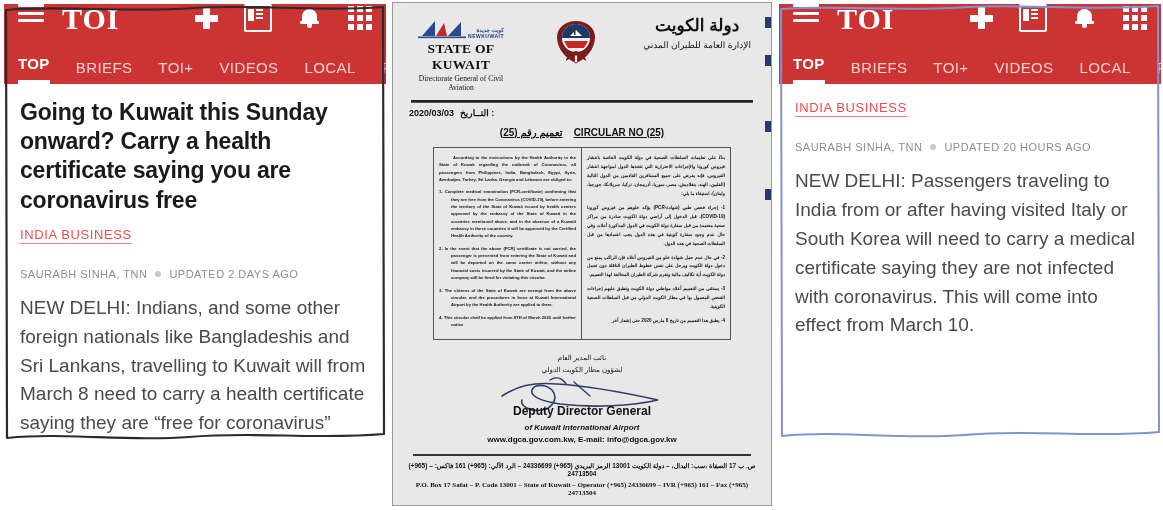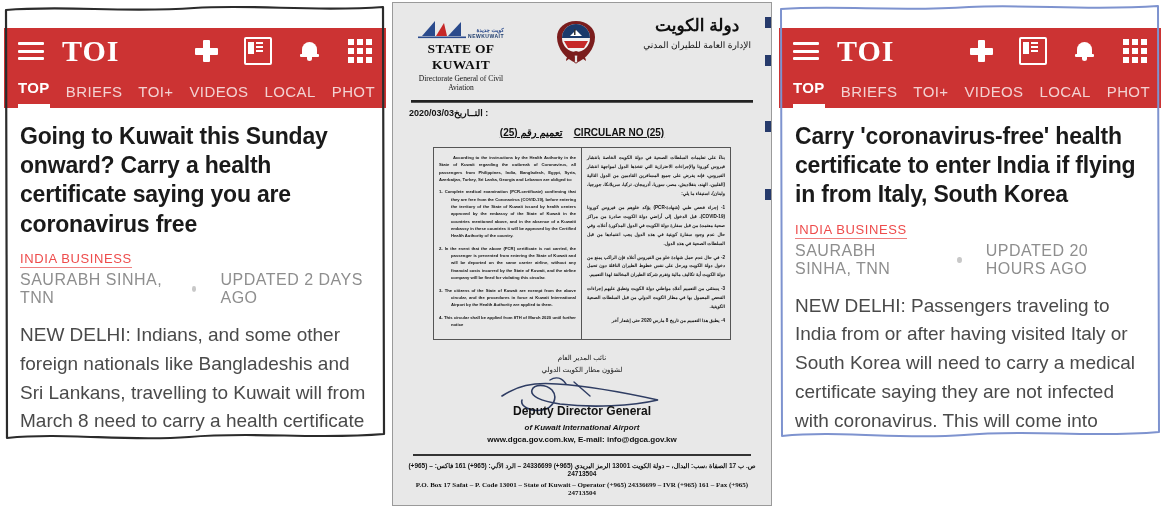--- a/index.html
+++ b/index.html
@@ -8,21 +8,21 @@
     font-family:"Liberation Sans", sans-serif;
     position:relative;
   }
   .stage{position:absolute;left:0;top:0;width:1163px;height:510px;}
 
   
   .panel{position:absolute;background:#fff;box-sizing:border-box;overflow:hidden;}
 
   
   .toi-header{background:#cc3333;width:100%;box-sizing:border-box;}
-  .toi-top{display:flex;align-items:center;height:46px;padding:0 14px;margin-top:24px;}
+  .toi-top{display:flex;align-items:flex-start;height:46px;padding:0 14px;}
   .hamburger{width:26px;height:18px;display:flex;flex-direction:column;justify-content:space-between;flex:none;}
   .hamburger i{display:block;height:3px;background:#fff;border-radius:1px;}
   .toi-logo{color:#fff;font-family:"Liberation Serif", serif;font-size:30px;font-weight:700;letter-spacing:1px;margin-left:18px;line-height:1;}
   .toi-icons{margin-left:auto;display:flex;align-items:center;gap:26px;}
   .ic{width:24px;height:24px;position:relative;flex:none;}
   
   .ic-plus:before,.ic-plus:after{content:"";position:absolute;background:#fff;border-radius:1px;}
   .ic-plus:before{left:9px;top:1px;width:7px;height:22px;}
   .ic-plus:after{left:1px;top:9px;width:23px;height:7px;}
   
@@ -31,48 +31,48 @@
   .ic-news:after{content:"";position:absolute;left:10px;top:3px;width:7px;height:2px;background:#fff;
     box-shadow:0 4px 0 0 #fff,0 8px 0 0 #fff;}
   
   .ic-bell span{position:absolute;left:4px;top:3px;width:15px;height:14px;background:#fff;border-radius:8px 8px 2px 2px;}
   .ic-bell:before{content:"";position:absolute;left:2px;top:15px;width:19px;height:3px;background:#fff;border-radius:1px;}
   .ic-bell:after{content:"";position:absolute;left:9px;top:18px;width:5px;height:4px;background:#fff;border-radius:0 0 3px 3px;}
   
   .ic-grid{display:grid;grid-template-columns:repeat(3,1fr);grid-template-rows:repeat(3,1fr);gap:3px;}
   .ic-grid i{background:#fff;display:block;}
 
-  .toi-nav{display:flex;align-items:flex-end;height:34px;padding:0 14px;gap:16px;}
+  .toi-nav{display:flex;align-items:flex-end;height:34px;padding:0 14px;gap:26px;}
   .toi-nav .navitem{color:#f3d2d2;font-size:15px;letter-spacing:.4px;padding-bottom:8px;white-space:nowrap;}
   .toi-nav .navitem.active{color:#fff;font-weight:700;border-bottom:4px solid #fff;}
 
   .article{padding:14px 16px 0 16px;}
   .headline{font-size:23px;line-height:1.27;font-weight:700;color:#1a1a1a;letter-spacing:-.2px;margin:0 0 10px 0;}
   .cat{display:inline-block;font-size:13px;color:#ee4b4b;letter-spacing:.6px;border-bottom:1px solid #ee8080;padding-bottom:1px;}
-  .byline{font-size:16px;color:#8e8e8e;letter-spacing:.5px;margin-top:3px;display:flex;align-items:center;gap:24px;}
+  .byline{font-size:11px;color:#8e8e8e;letter-spacing:.5px;margin-top:24px;display:flex;align-items:center;gap:8px;}
   .byline .dot{width:6px;height:6px;border-radius:50%;background:#c8c8c8;display:inline-block;}
   .body-text{font-size:19px;line-height:1.52;color:#4a4a4a;margin-top:14px;}
 
   
   .edge{position:absolute;left:0;top:0;width:100%;height:100%;pointer-events:none;}
 
   
   .doc{background:#e8e8e8;}
   .doc-inner{position:absolute;left:0;top:0;right:0;bottom:0;padding:10px 14px;box-sizing:border-box;}
   .doc-head{display:flex;align-items:flex-start;justify-content:space-between;padding:4px 6px 0 6px;}
   .nk-logo{width:96px;}
   .nk-word{font-size:5px;color:#1b3a6b;font-weight:700;letter-spacing:.5px;text-align:right;margin-right:2px;}
   .st-kuwait{font-family:"Liberation Serif", serif;font-size:13.5px;font-weight:700;color:#0d0d0d;letter-spacing:.3px;text-align:center;margin-top:2px;}
   .st-sub{font-family:"Liberation Serif", serif;font-size:7.5px;color:#111;text-align:center;margin-top:1px;}
   .emblem{width:44px;height:46px;position:relative;margin-top:2px;}
   .ar-head{text-align:right;}
   .ar-title{font-size:17px;color:#111;font-weight:700;direction:rtl;line-height:1.1;text-align:center;}
   .ar-sub{font-size:9px;color:#111;direction:rtl;margin-top:4px;}
   .rule{height:0;border-top:2px solid #222;border-bottom:1px solid #555;margin:8px 4px 0 4px;}
-  .date-row{display:flex;align-items:center;gap:0;margin:5px 2px 0 2px;font-size:9px;font-weight:700;color:#111;}
+  .date-row{display:flex;align-items:center;gap:6px;margin:5px 2px 0 2px;font-size:9px;font-weight:700;color:#111;}
   .circ{text-align:center;margin-top:9px;font-size:10px;font-weight:700;color:#111;}
   .circ u{text-decoration:underline;}
   .two-col{display:flex;margin:9px 26px 0 26px;border:1px solid #555;}
   .col{padding:6px 5px;box-sizing:border-box;}
   .col-en{width:50%;border-right:1px solid #555;font-size:4.2px;line-height:1.75;color:#111;text-align:justify;font-weight:700;}
   .col-ar{width:50%;font-size:4.6px;line-height:1.95;color:#111;direction:rtl;text-align:justify;font-weight:700;}
   .col p{margin:0 0 5px 0;}
   .col .ind{padding-left:12px;text-indent:-12px;}
   .sign{text-align:center;margin-top:14px;}
   .sign .ar1{font-size:7px;color:#111;direction:rtl;}
@@ -272,21 +272,20 @@
       <div class="toi-nav">
         <div class="navitem active">TOP</div>
         <div class="navitem">BRIEFS</div>
         <div class="navitem">TOI+</div>
         <div class="navitem">VIDEOS</div>
         <div class="navitem">LOCAL</div>
         <div class="navitem">PHOT</div>
       </div>
     </div>
     <div class="article">
-      <h1 class="headline">Carry 'coronavirus-free' health certificate to enter India if flying in from Italy, South Korea</h1>
       <div><span class="cat">INDIA BUSINESS</span></div>
       <div class="byline">
         <span>SAURABH SINHA, TNN</span>
         <span class="dot"></span>
         <span>UPDATED 20 HOURS AGO</span>
       </div>
       <div class="body-text">NEW DELHI: Passengers traveling to India from or after having visited Italy or South Korea will need to carry a medical certificate saying they are not infected with coronavirus. This will come into effect from March 10.</div>
     </div>
     <svg class="edge" viewBox="0 0 382 434" preserveAspectRatio="none">
       <path d="M2,5 C60,1 120,8 190,3 C250,0 310,7 379,2 L380,428

